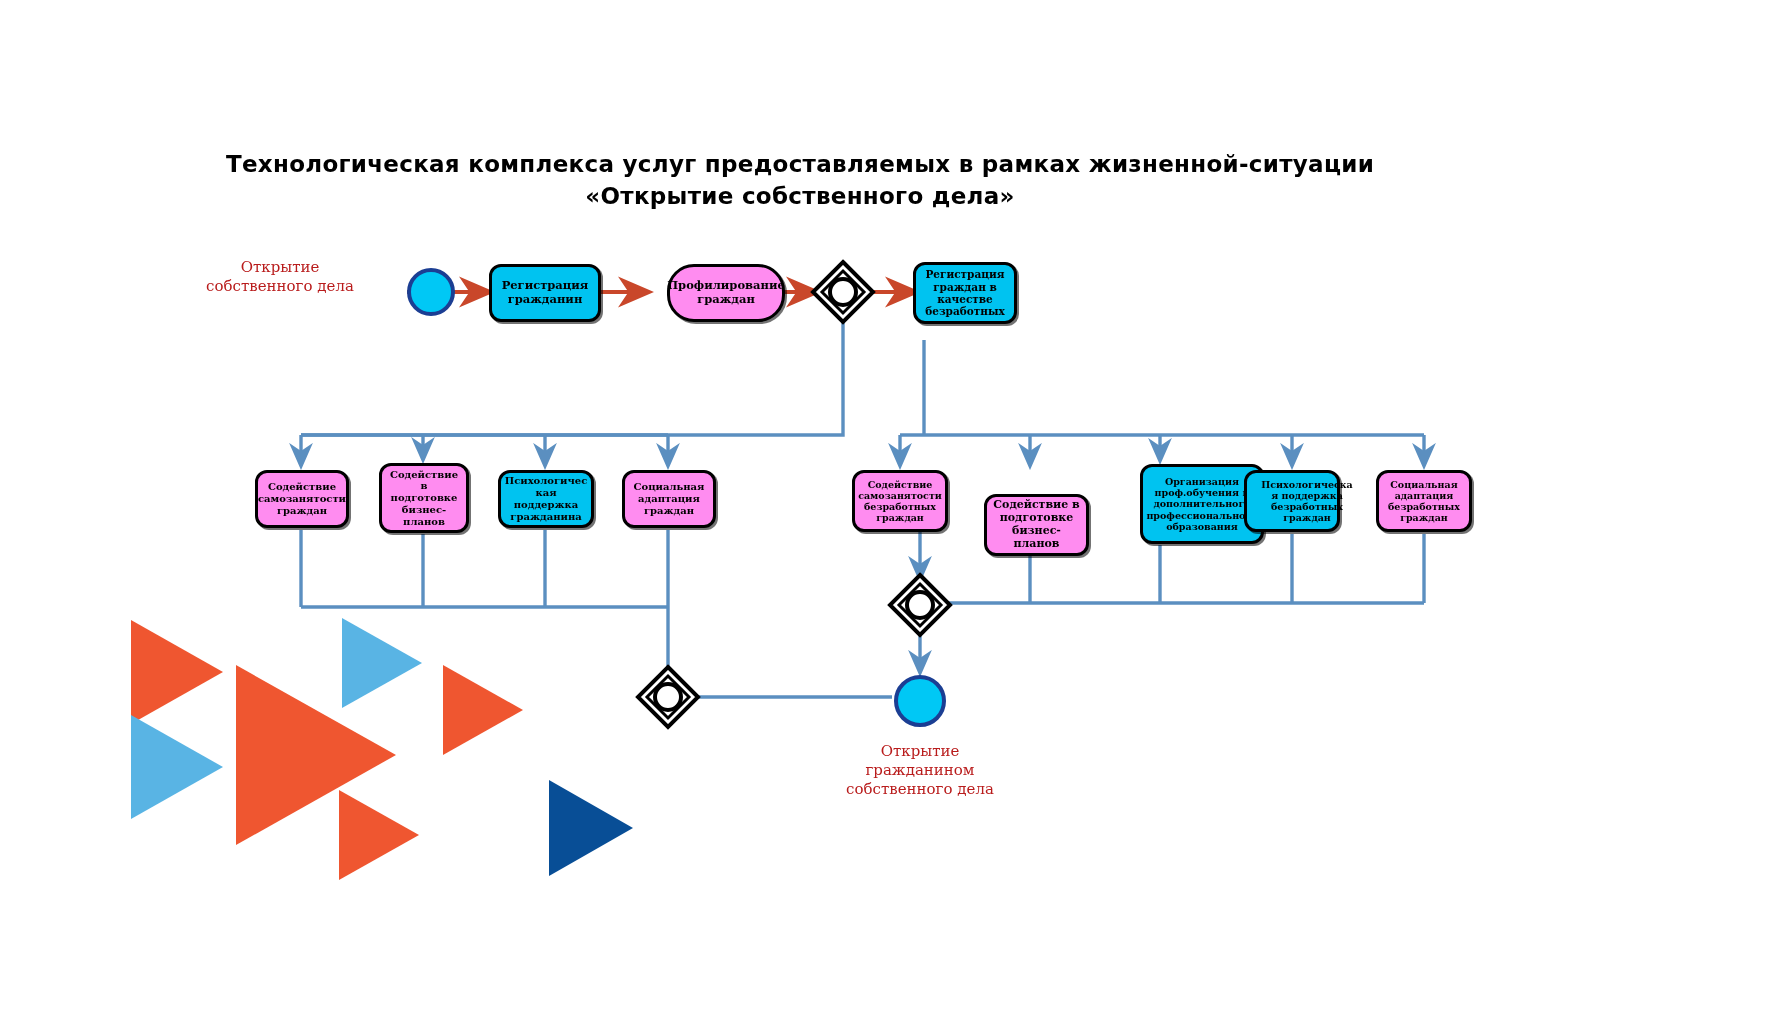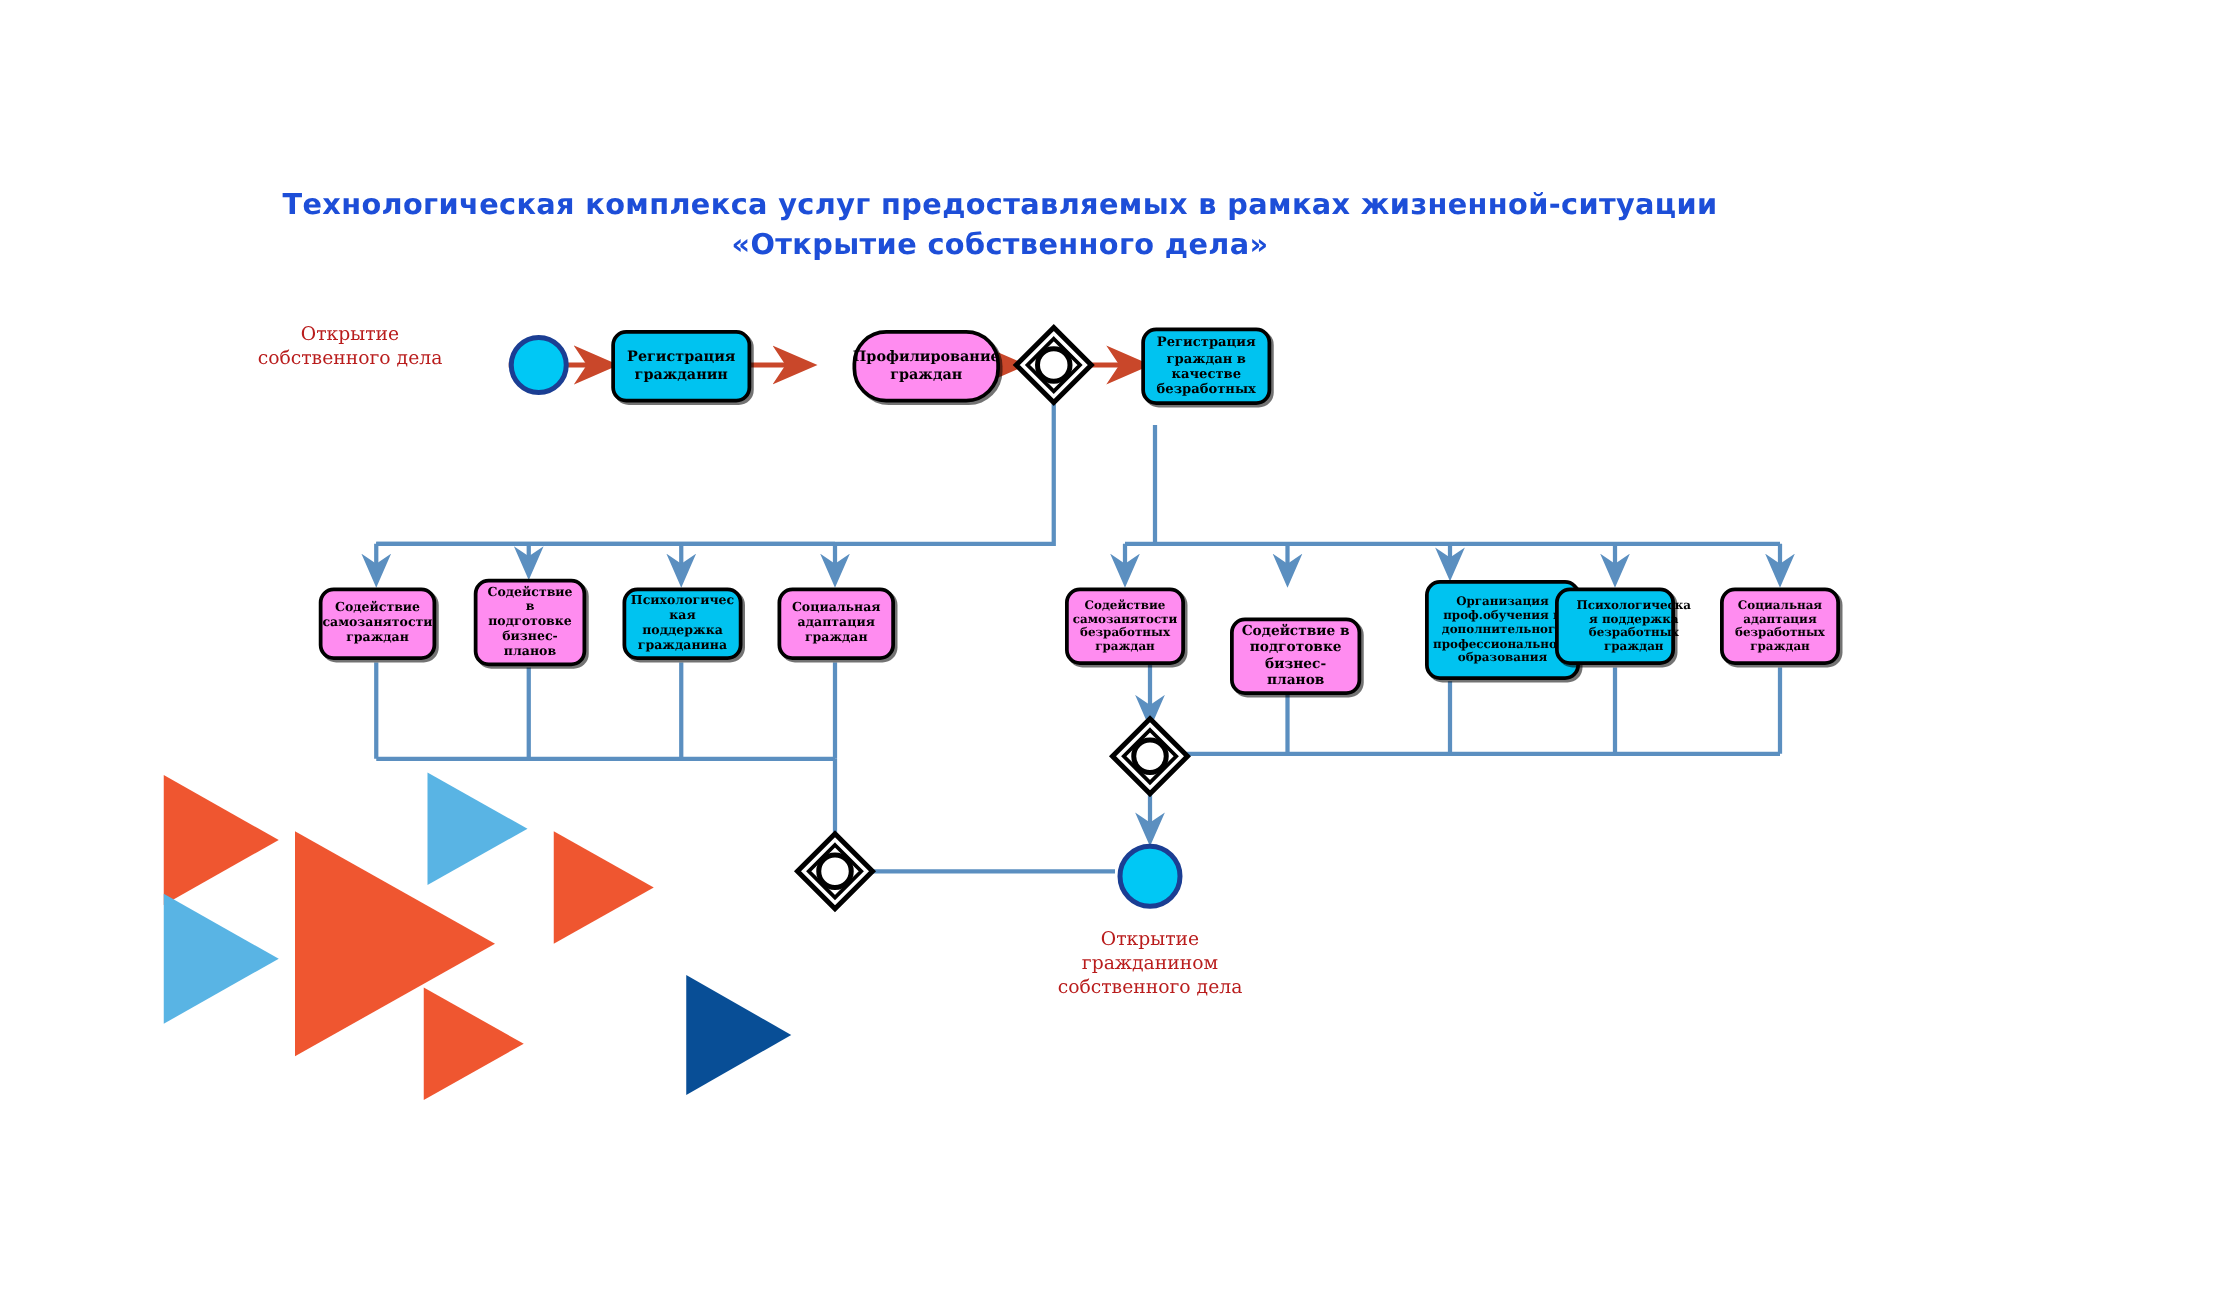--- a/index.html
+++ b/index.html
@@ -22,21 +22,21 @@
     height: 1033px;
   }
 
   
   .diagram-title {
     position: absolute;
     left: 155px;
     top: 148px;
     width: 1290px;
     text-align: center;
-    color: #1d4ed8;
+    color: #000000;
     font-family: "DejaVu Sans", "Liberation Sans", sans-serif;
     font-weight: bold;
     font-size: 23px;
     line-height: 32px;
     letter-spacing: 0.3px;
   }
 
   
   .plain-label {
     position: absolute;
@@ -169,21 +169,21 @@
 
   <div class="diagram-title">Технологическая комплекса услуг предоставляемых в рамках жизненной-ситуации «Открытие собственного дела»</div>
 
   <div class="plain-label" style="left:200px; top:258px; width:160px;">Открытие
 собственного дела</div>
   <div class="event" style="left:407px; top:268px; width:48px; height:48px; left:407px;"></div>
 
   <div class="task cyan" style="left:489px; top:264px; width:112px; height:58px; font-size:11.5px;">Регистрация
 гражданин</div>
 
-  <div class="task pink" style="left:682px; top:264px; width:118px; height:58px; font-size:11.5px;border-radius:27px;">Профилирование
+  <div class="task pink" style="left:667px; top:264px; width:118px; height:58px; font-size:11.5px;border-radius:27px;">Профилирование
 граждан</div>
 
   <div class="task cyan" style="left:913px; top:262px; width:104px; height:62px; font-size:10.5px;">Регистрация
 граждан в
 качестве
 безработных</div>
 
   <div class="task pink" style="left:255px; top:470px; width:94px; height:58px; font-size:10px;">Содействие
 самозанятости
 граждан</div>

